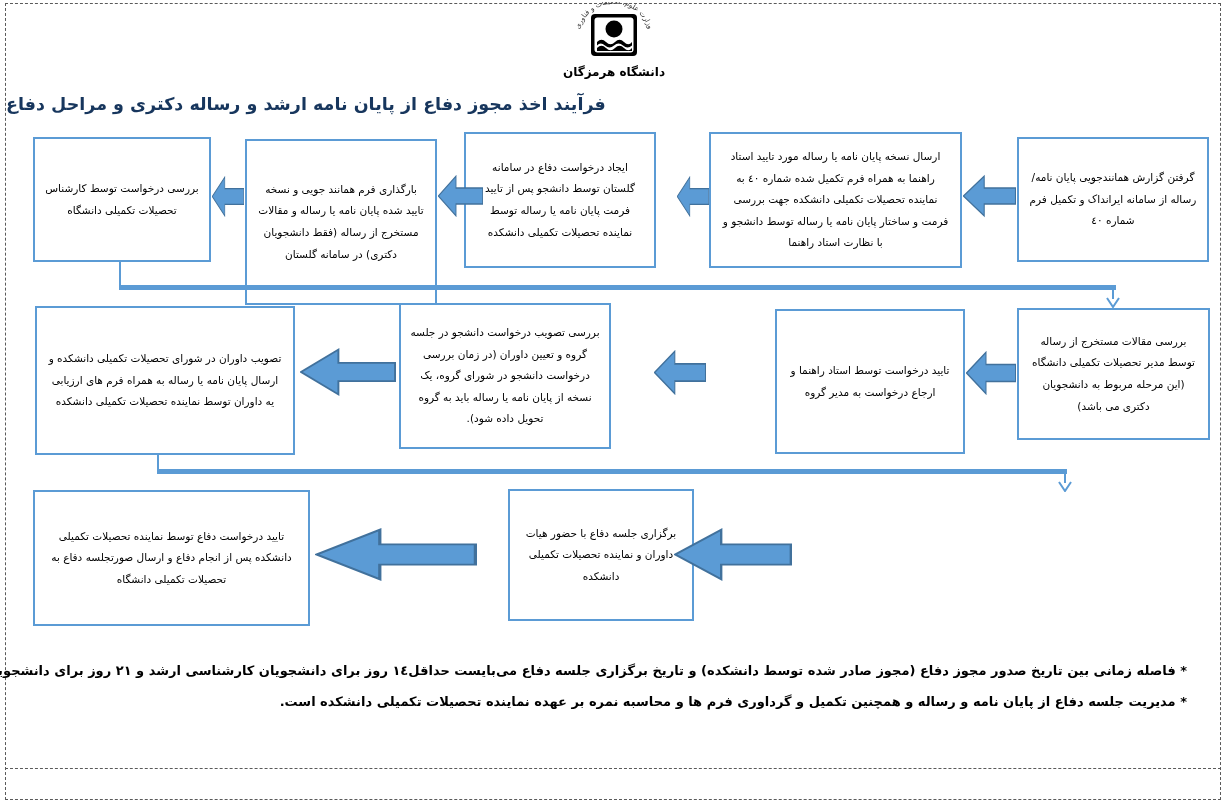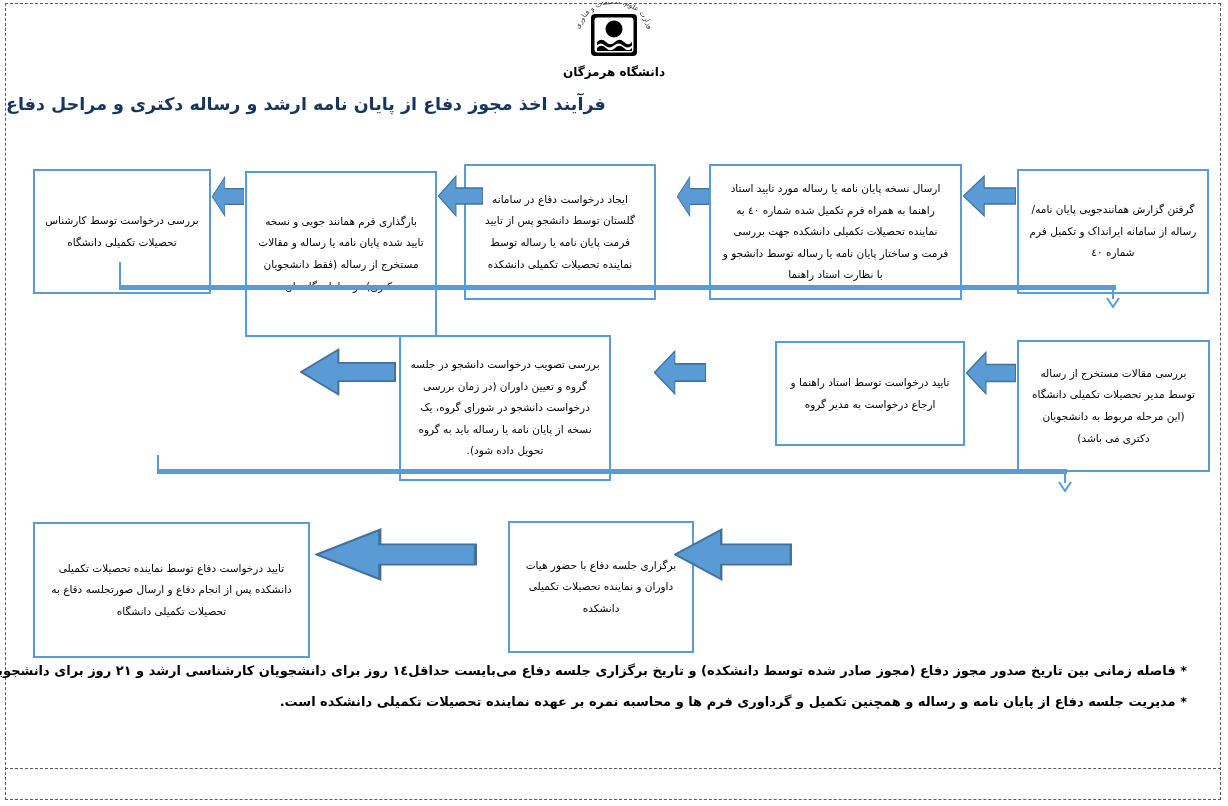--- a/index.html
+++ b/index.html
@@ -20,21 +20,20 @@
   .title {
     position:absolute; left:0; top:88px; width:100%; text-align:left;
     font-size:17.5px; font-weight:bold; color:#17365D; margin:6px;
   }
   .box {
     position:absolute; box-sizing:border-box; background:#fff;
     border:2px solid #5B9BD5;
     display:flex; align-items:center; justify-content:center;
     text-align:center; font-size:10.5px; line-height:2.05; color:#000;
     padding:4px 9px;
-    margin-top:32px;
   }
   .arrow { position:absolute; }
   .conn { position:absolute; background:#5B9BD5; }
   .notes { position:absolute; right:41px; left:40px; top:661px; }
   .note {
     font-size:13px; font-weight:bold; color:#000; text-align:right;
     margin:0 0 11px 0; white-space:nowrap; line-height:1.55;
   }
 </style>
 </head>
@@ -83,22 +82,23 @@
     </svg>
 
   <div class="conn" style="left:119px;top:262px;width:2px;height:26px"></div>
   <div class="conn" style="left:119px;top:285px;width:997px;height:5px"></div>
   <div class="conn" style="left:1112px;top:290px;width:2px;height:9px"></div>
   <svg class="arrow" style="left:1106px;top:297px" width="14" height="11" viewBox="0 0 14 11">
       <polyline points="1,1 7,10 13,1" fill="none" stroke="#5B9BD5" stroke-width="2"></polyline>
     </svg>
 
   <div class="box" style="left:1017px;top:308px;width:193px;height:132px">بررسی مقالات مستخرج از رساله توسط مدیر تحصیلات تکمیلی دانشگاه (این مرحله مربوط به دانشجویان دکتری می باشد)</div>
-  <div class="box" style="left:775px;top:309px;width:190px;height:105px">تایید درخواست توسط استاد راهنما و ارجاع درخواست به مدیر گروه</div>
+  <div class="box" style="left:775px;top:309px;width:190px;height:145px">تایید درخواست توسط استاد راهنما و ارجاع درخواست به مدیر گروه</div>
   <div class="box" style="left:399px;top:303px;width:212px;height:146px">بررسی تصویب درخواست دانشجو در جلسه گروه و تعیین داوران (در زمان بررسی درخواست دانشجو در شورای گروه، یک نسخه از پایان نامه یا رساله باید به گروه تحویل داده شود).</div>
+  <div class="box" style="left:35px;top:306px;width:260px;height:149px">تصویب داوران در شورای تحصیلات تکمیلی دانشکده و ارسال پایان نامه یا رساله به همراه فرم های ارزیابی یه داوران توسط نماینده تحصیلات تکمیلی دانشکده</div>
 
   <svg class="arrow" style="left:966px;top:350px" width="50" height="46" viewBox="0 0 100 60" preserveAspectRatio="none">
       <polygon points="99,19 40,19 40,3 1,30 40,57 40,41 99,41" fill="#5B9BD5" stroke="#41719C" stroke-width="2"></polygon>
     </svg>
   <svg class="arrow" style="left:654px;top:349px" width="52" height="47" viewBox="0 0 100 60" preserveAspectRatio="none">
       <polygon points="99,19 40,19 40,3 1,30 40,57 40,41 99,41" fill="#5B9BD5" stroke="#41719C" stroke-width="2"></polygon>
     </svg>
   <svg class="arrow" style="left:300px;top:347px" width="96" height="50" viewBox="0 0 100 60" preserveAspectRatio="none">
       <polygon points="99,19 40,19 40,3 1,30 40,57 40,41 99,41" fill="#5B9BD5" stroke="#41719C" stroke-width="2"></polygon>
     </svg>

